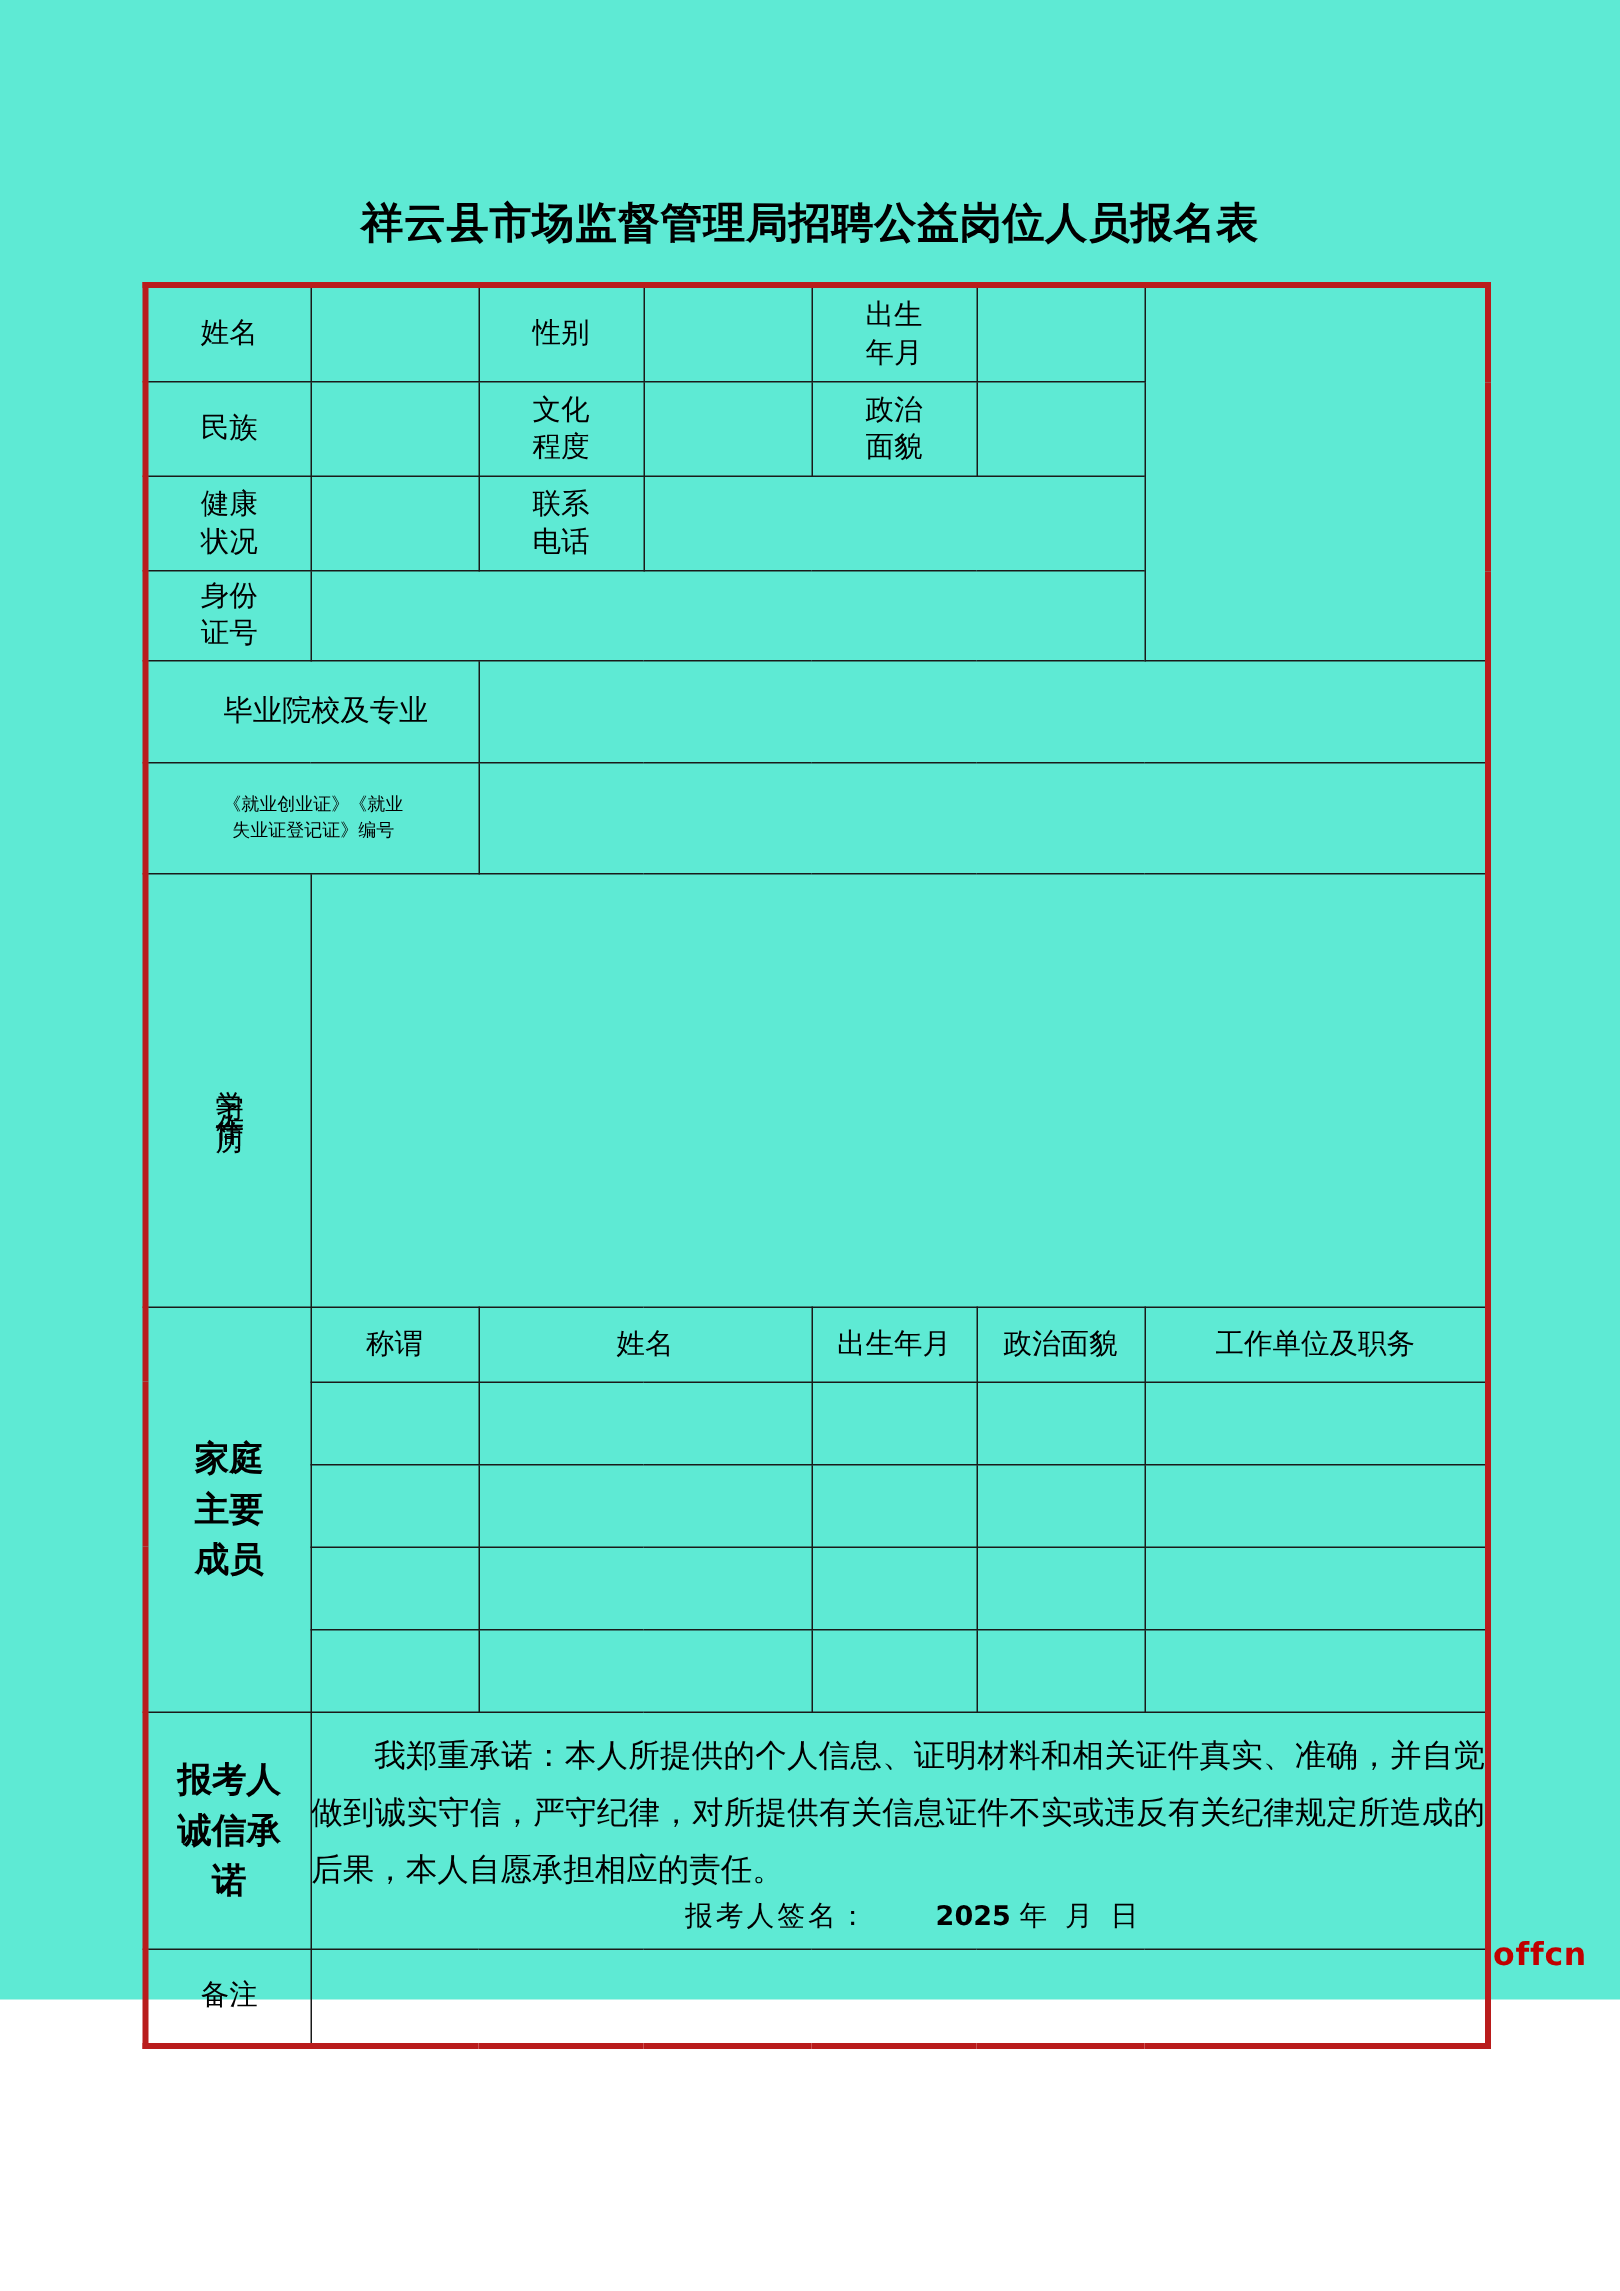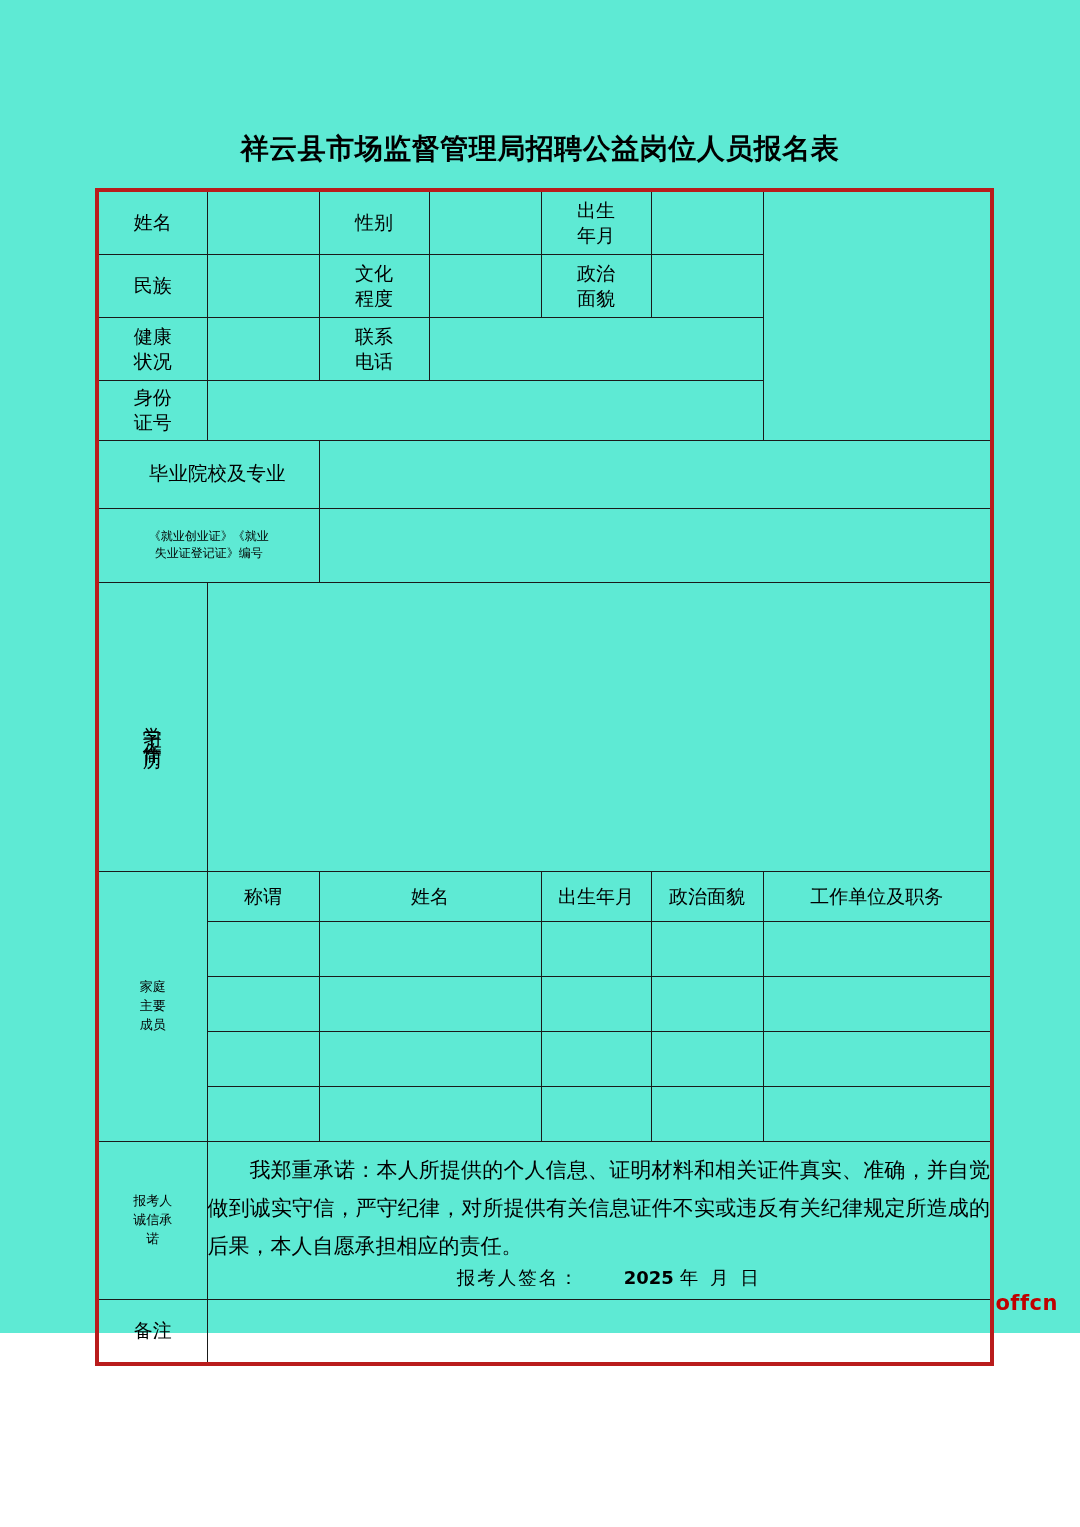--- a/index.html
+++ b/index.html
@@ -77,23 +77,24 @@
   }
   .vert-text {
     writing-mode: vertical-rl;
     text-orientation: upright;
     letter-spacing: 5px;
     font-size: 19px;
     line-height: 1.1;
   }
 
   .stack3 {
-    font-size: 13px;
+    font-size: 23px;
     line-height: 1.45;
     white-space: pre-line;
+    font-weight: bold;
   }
 
   .cert-label {
     font-size: 12px;
     line-height: 1.45;
     white-space: pre-line;
     padding: 4px 4px;
   }
 
   .commit-cell {

